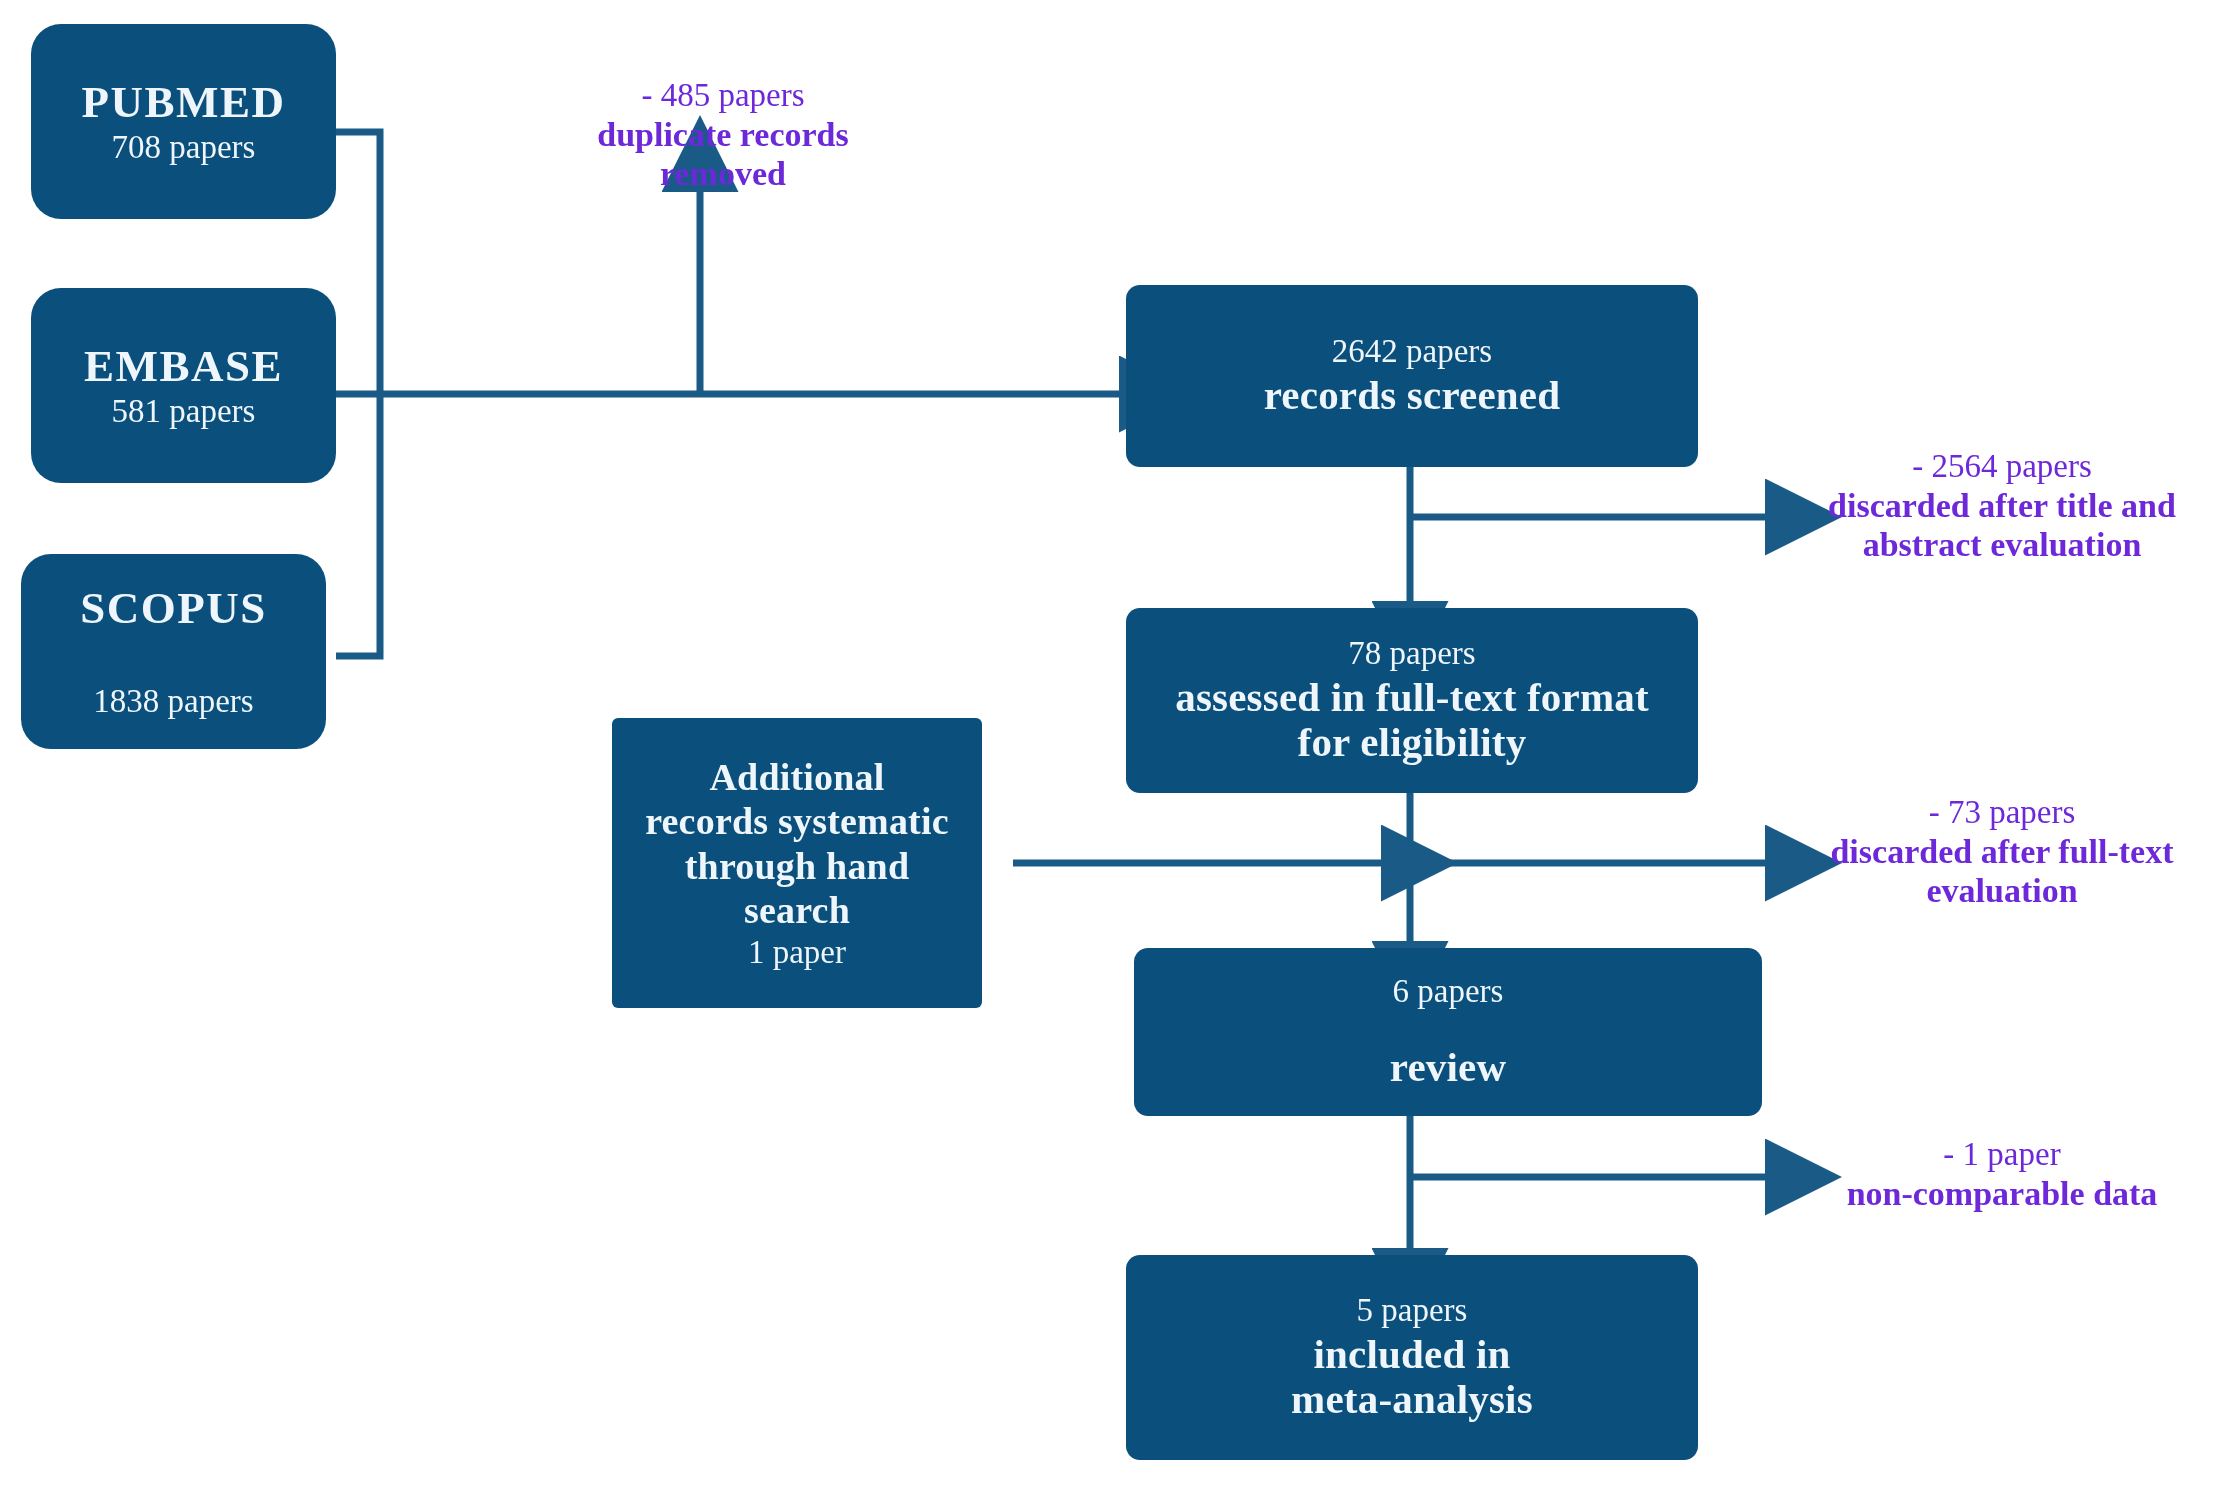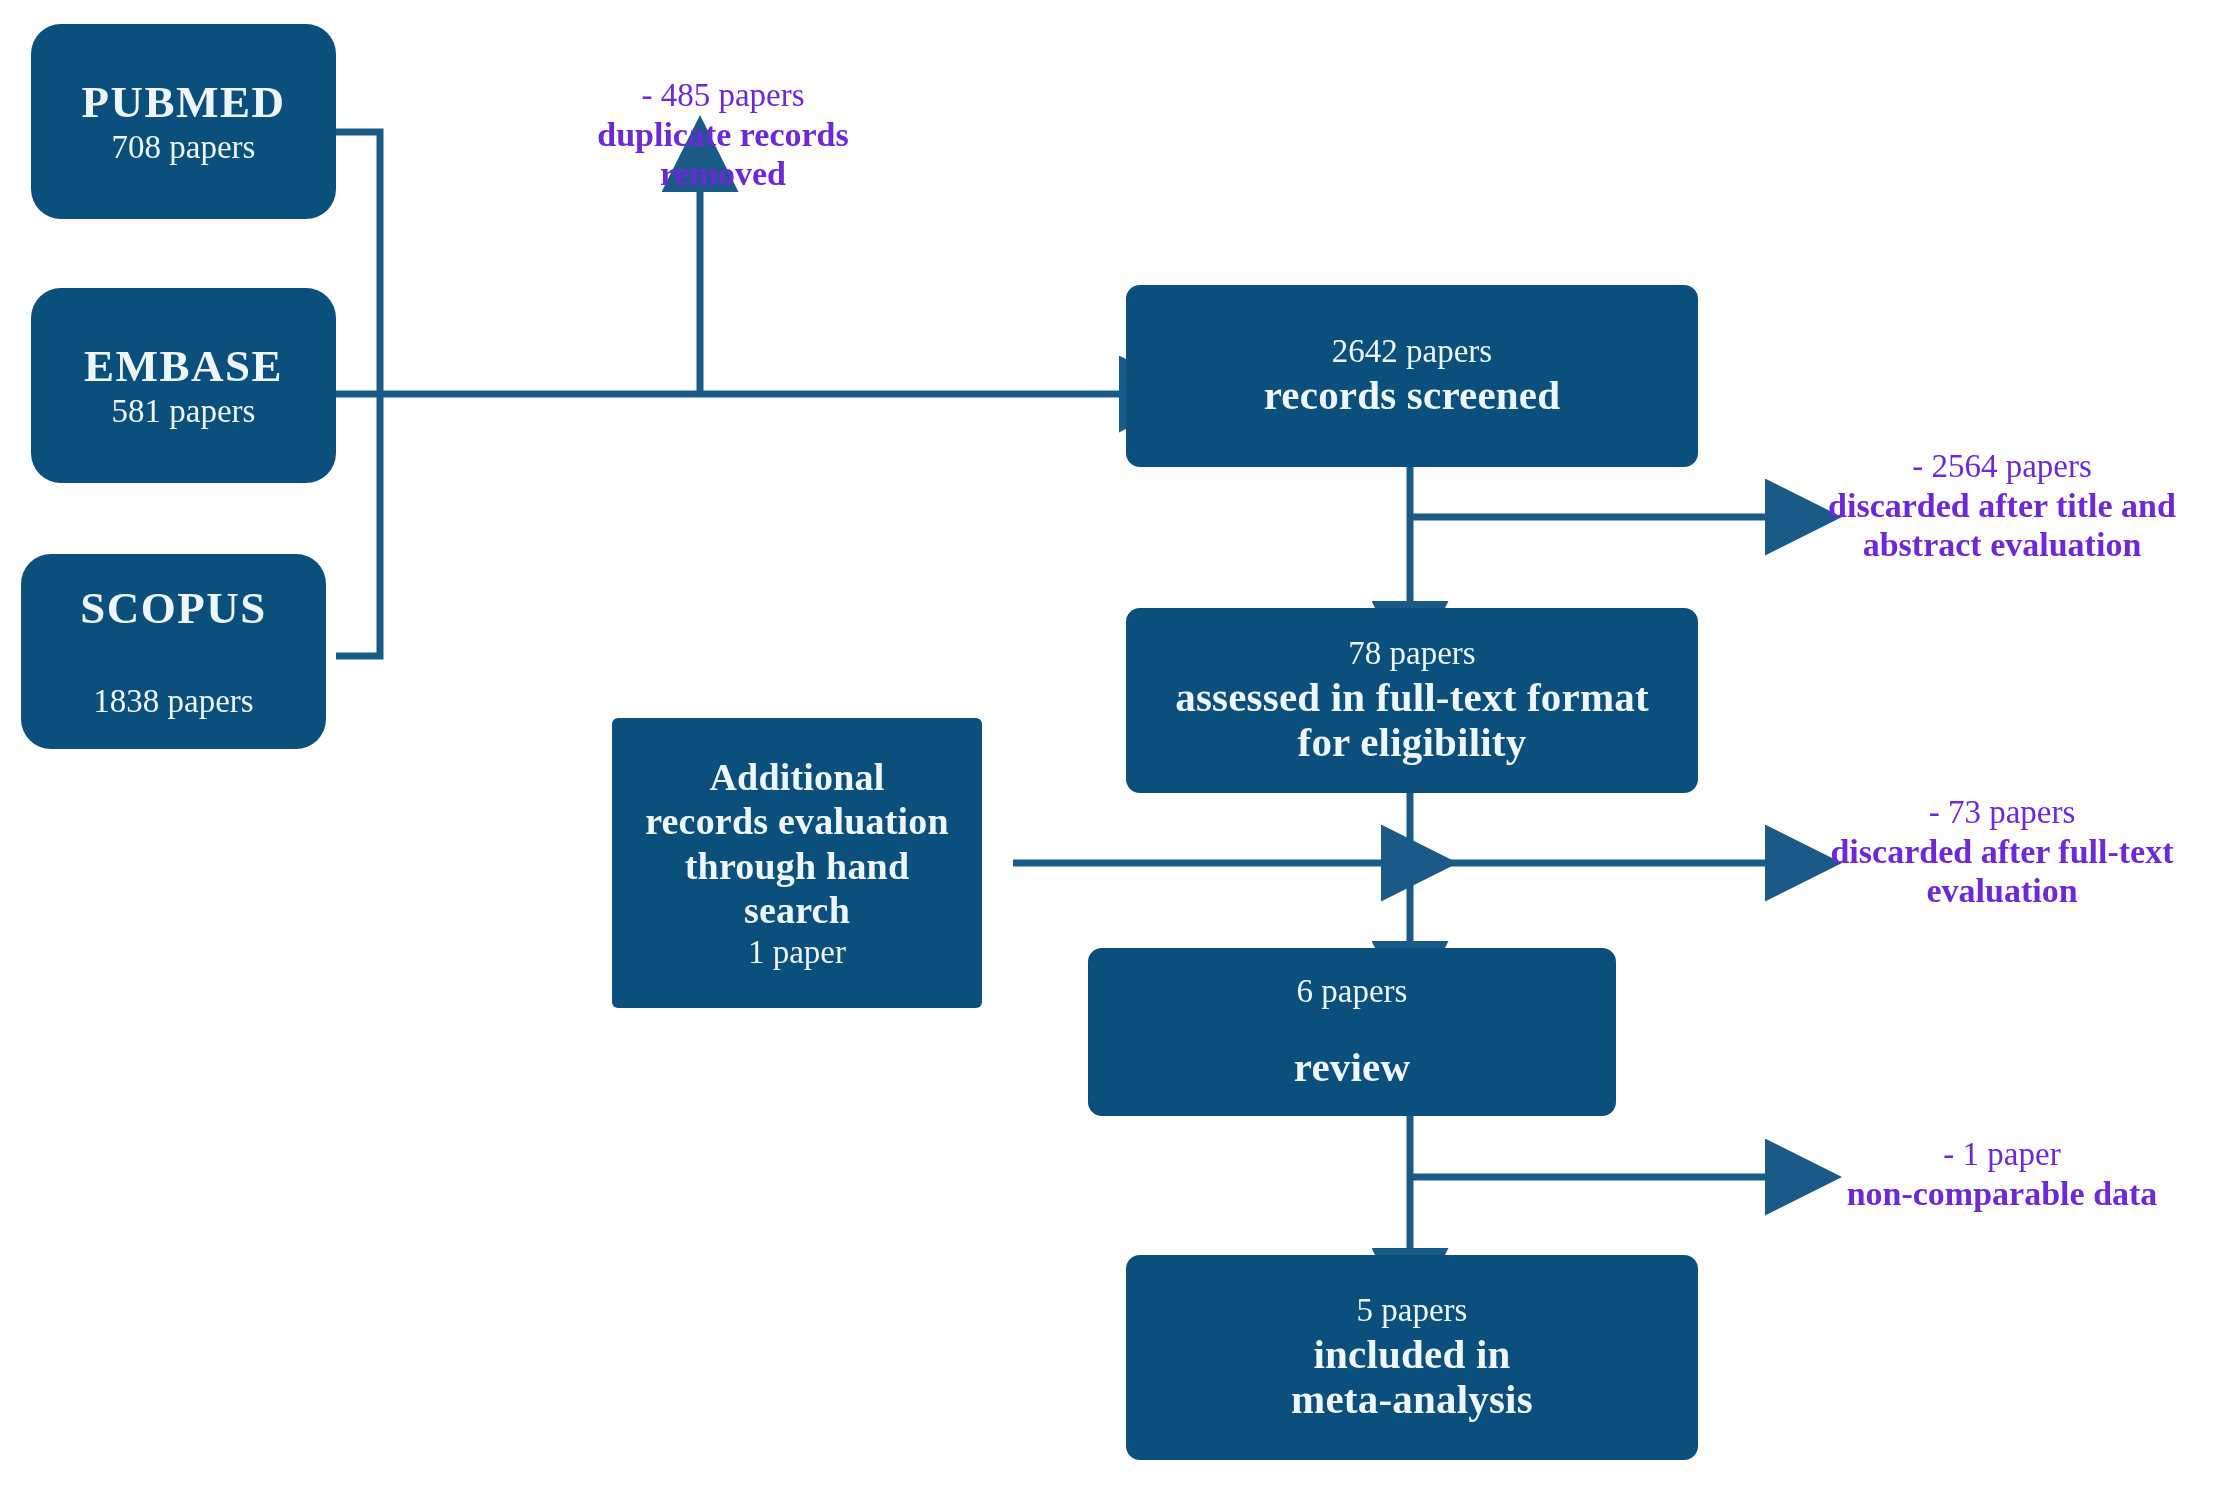--- a/index.html
+++ b/index.html
@@ -127,38 +127,38 @@
     <span class="small">581 papers</span>
   </div>
 
   <div class="node src" style="left:21px;  top:554px;gap:48px;">
     <span class="big">SCOPUS</span>
     <span class="small">1838 papers</span>
   </div>
 
   <div class="node hand" style="left:612px; top:718px;">
     <span class="big">Additional</span>
-    <span class="big">records evaluation</span>
+    <span class="big">records systematic</span>
     <span class="big">through hand</span>
     <span class="big">search</span>
     <span class="small">1 paper</span>
   </div>
 
   <div class="node main" style="left:1126px; top:285px; width:572px; height:182px;">
     <span class="small">2642 papers</span>
     <span class="big">records screened</span>
   </div>
 
   <div class="node main" style="left:1126px; top:608px; width:572px; height:185px;">
     <span class="small">78 papers</span>
     <span class="big">assessed in full-text format</span>
     <span class="big">for eligibility</span>
   </div>
 
-  <div class="node main" style="left:1088px; top:948px; width:528px; height:168px;gap:32px;">
+  <div class="node main" style="left:1134px; top:948px; width:628px; height:168px;gap:32px;">
     <span class="small">6 papers</span>
     <span class="big">review</span>
   </div>
 
   <div class="node main" style="left:1126px; top:1255px; width:572px; height:205px;">
     <span class="small">5 papers</span>
     <span class="big">included in</span>
     <span class="big">meta-analysis</span>
   </div>
 

